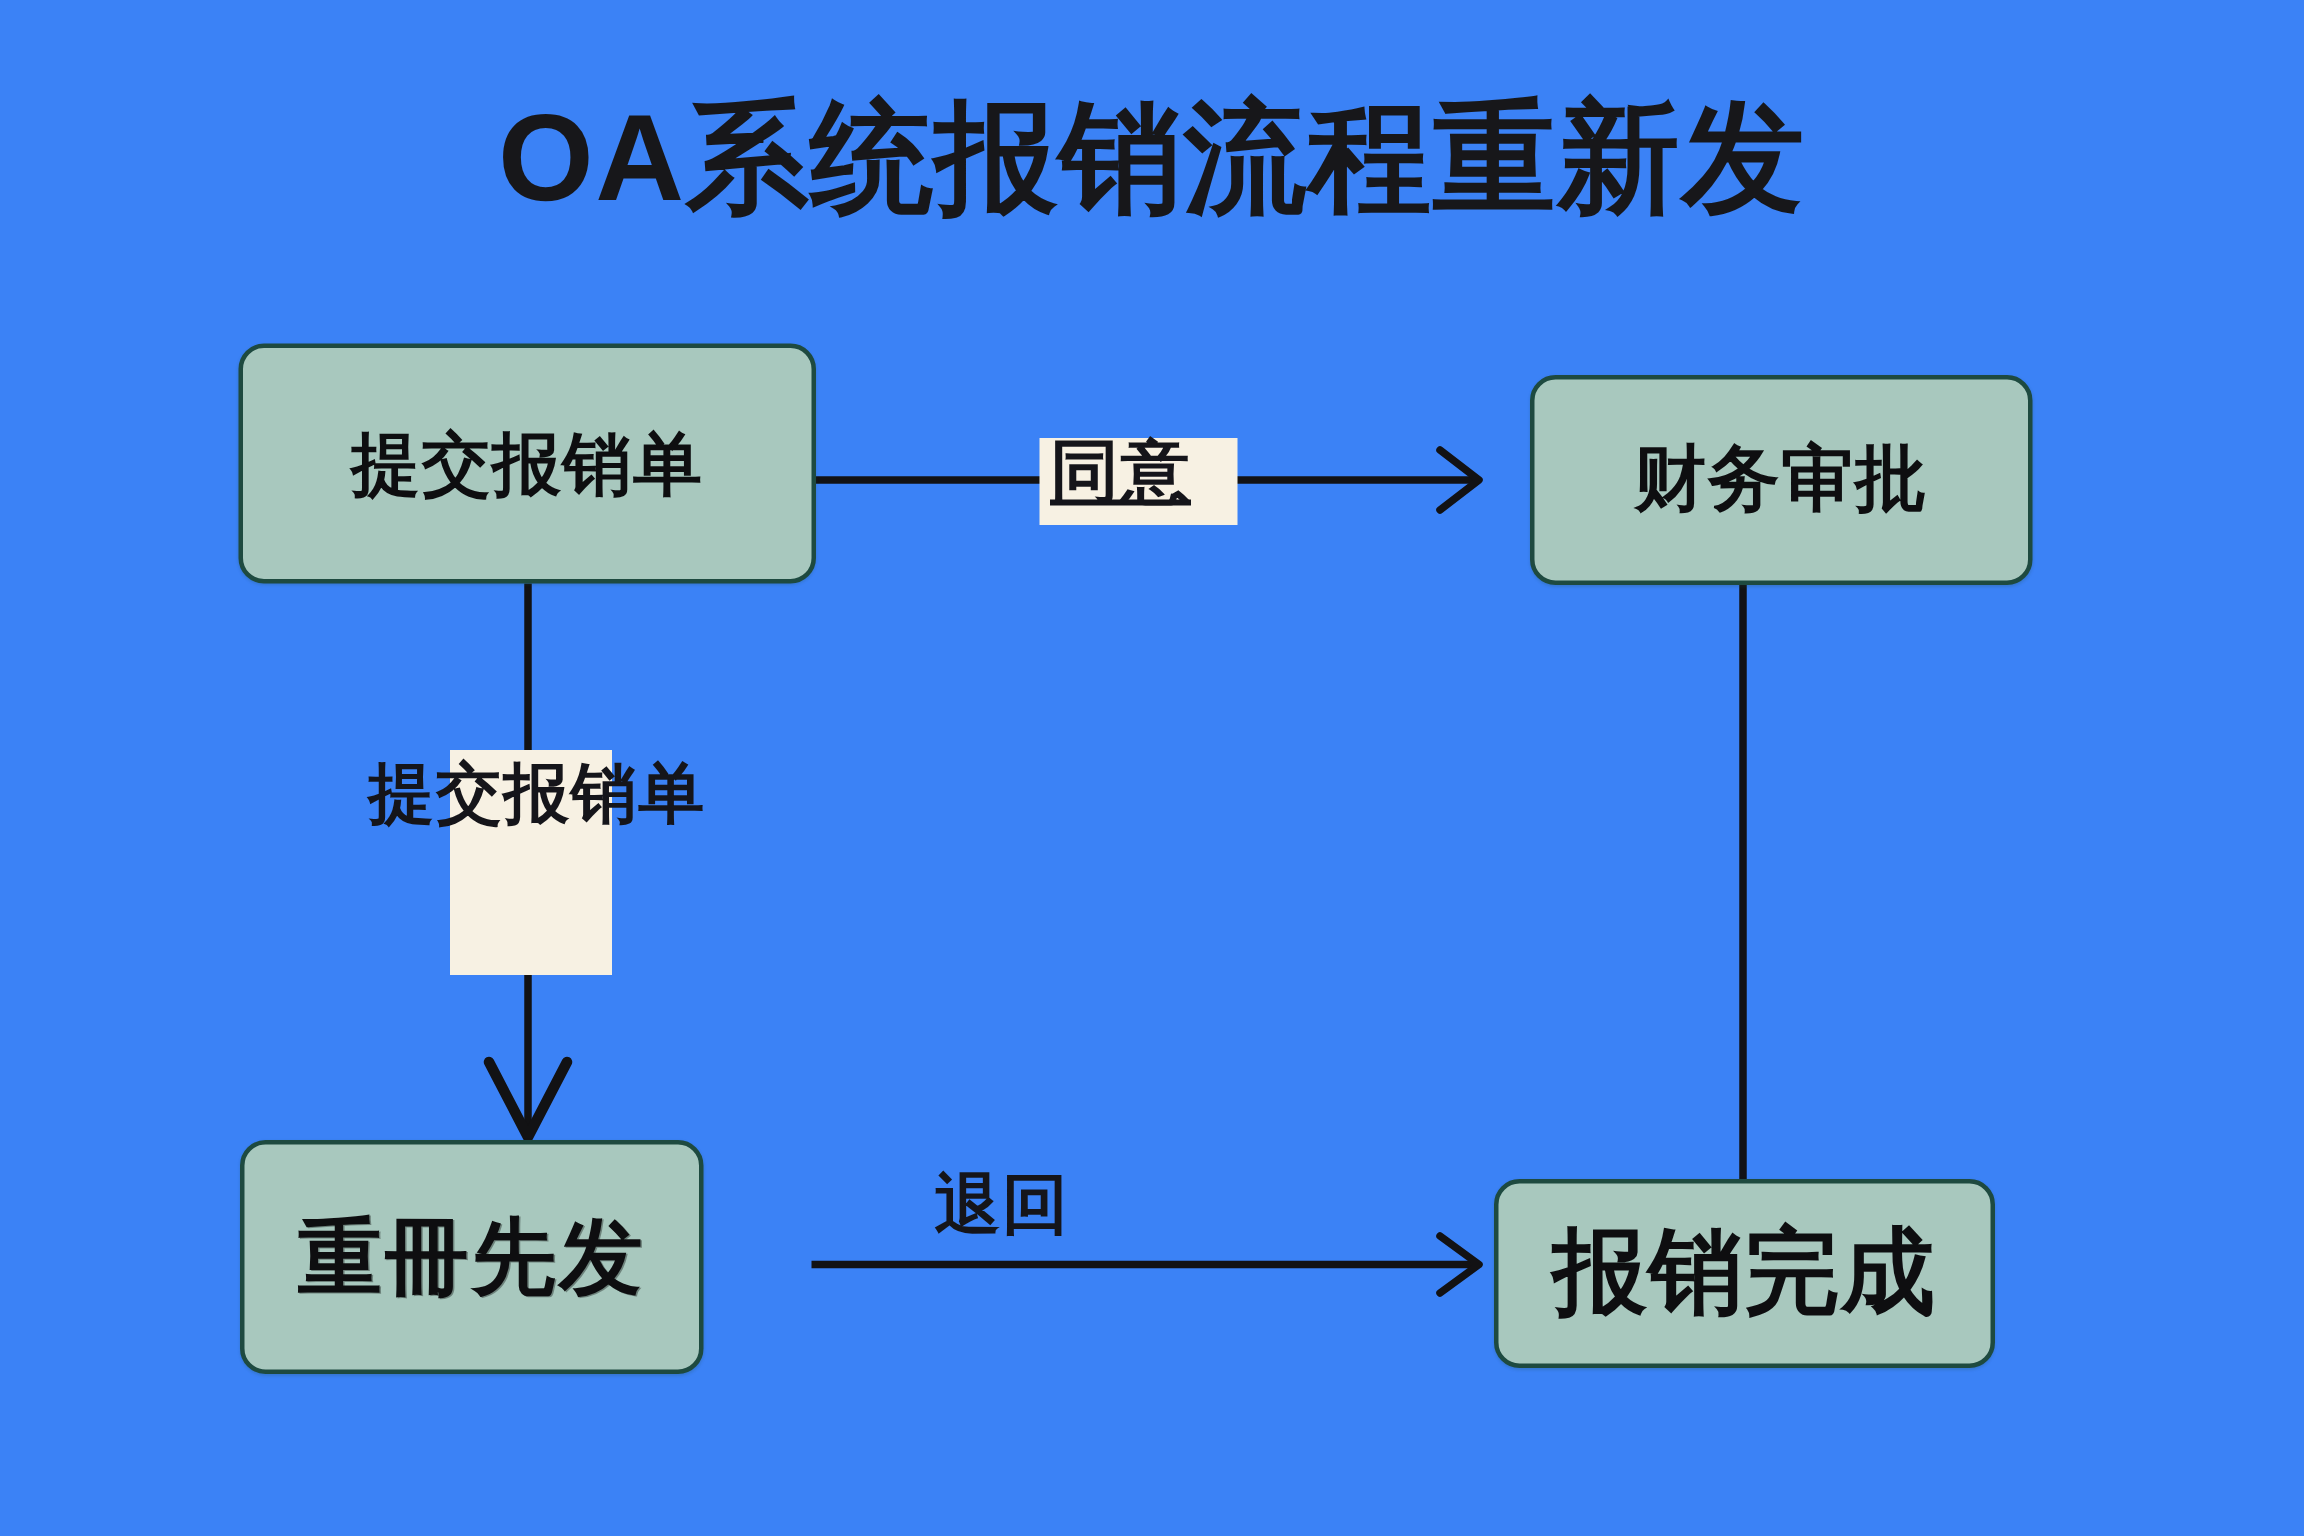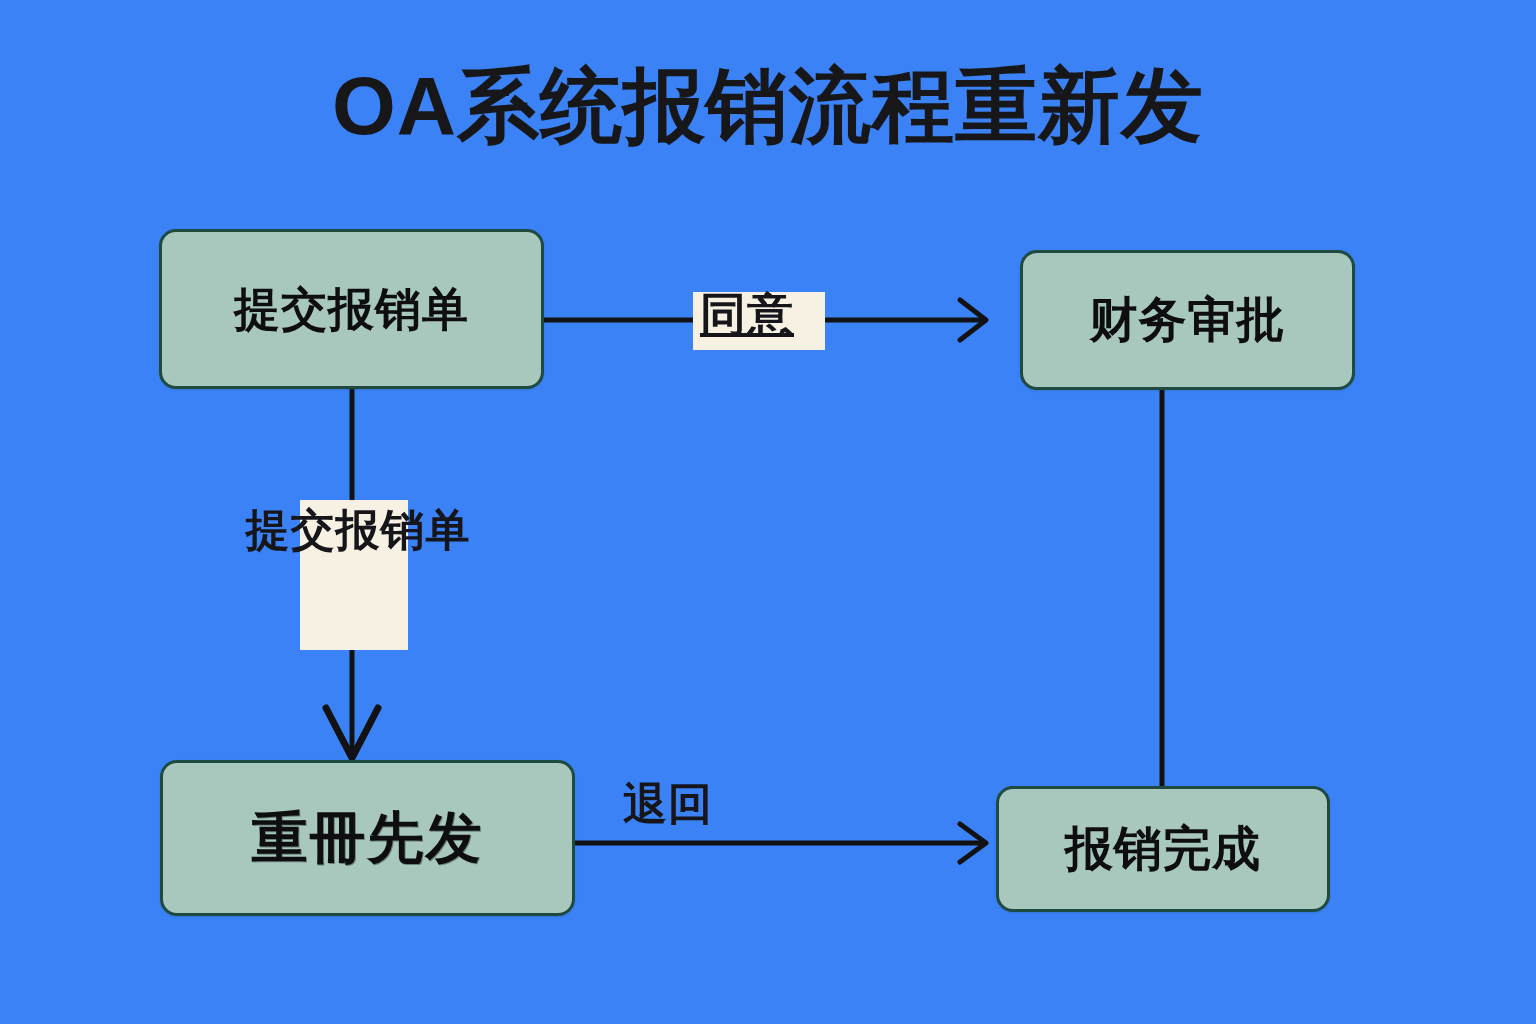--- a/index.html
+++ b/index.html
@@ -47,30 +47,30 @@
   }
   .node-label {
     font-size: 46px;
     font-weight: 700;
     letter-spacing: 1px;
     line-height: 1.1;
     white-space: nowrap;
   }
   #node-submit   { left:159px; top:229px; width:385px; height:160px; }
   #node-finance  { left:996px; top:250px; width:335px; height:140px;margin-left:24px; }
-  #node-resend   { left:160px; top:760px; width:415px; height:156px; }
+  #node-resend   { left:160px; top:760px; width:309px; height:156px; }
   #node-complete { left:996px; top:786px; width:334px; height:126px; }
 
   #node-resend .node-label {
     font-size: 56px;
     font-weight: 800;
     letter-spacing: 2px;
     text-shadow: 1px 1px 0 rgba(0,0,0,0.35);
   }
-  #node-complete .node-label { font-size: 48px; }
+  #node-complete .node-label { font-size: 63px; }
   #node-finance  .node-label { font-size: 48px; }
 
   #edges {
     position: absolute;
     left: 0; top: 0;
     width: 1536px;
     height: 1024px;
     pointer-events: none;
   }
   .edge-label {

